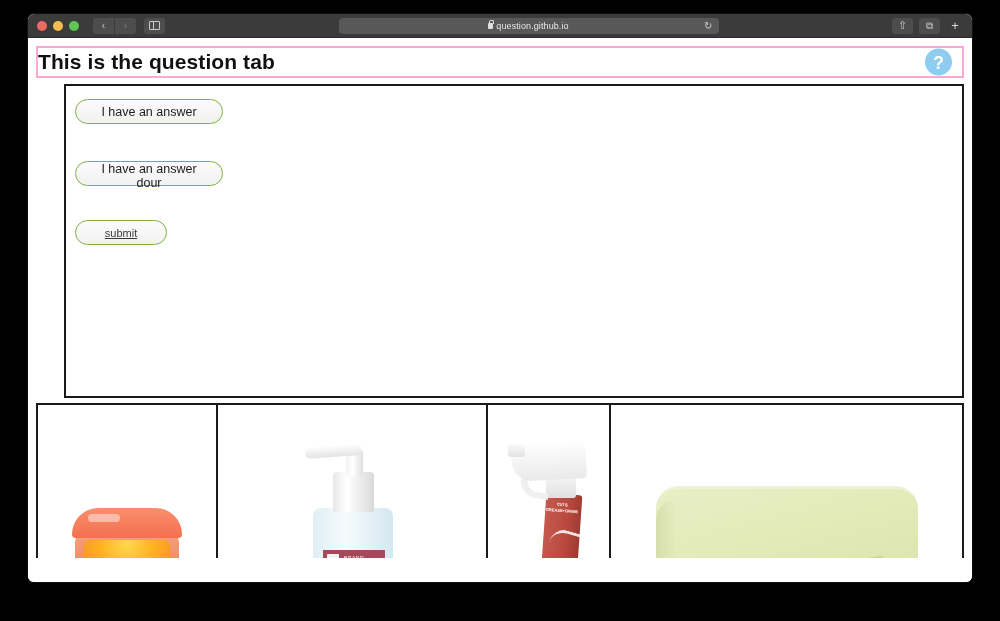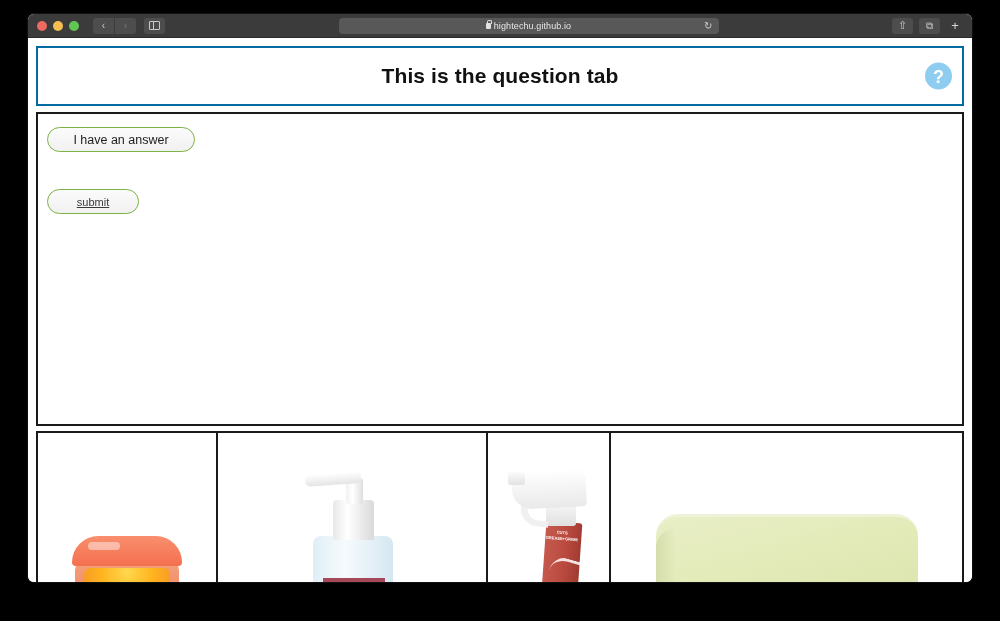--- a/index.html
+++ b/index.html
@@ -111,25 +111,24 @@
   .page {
     position: relative;
     background: #ffffff;
     height: 544px;
     padding: 8px 8px 0 8px;
   }
 
   
   .title-panel {
     position: relative;
-    border: 2px solid #0369a1;
-    height: 60px;
+    border: 2px solid #f9a8d4;
+    height: 32px;
     display: flex;
     align-items: center;
-    justify-content: center;
     background: #ffffff;
   }
   .page-title {
     font-size: 21px;
     font-weight: bold;
     color: #111111;
     letter-spacing: 0.1px;
   }
   .help-icon {
     position: absolute;
@@ -145,20 +144,21 @@
     cursor: pointer;
   }
 
   
   .answers-panel {
     margin-top: 6px;
     border: 2px solid #1a1a1a;
     height: 314px;
     background: #ffffff;
     padding: 13px 0 0 9px;
+    margin-left: 28px;
   }
   .answer-btn {
     display: block;
     border: 1.5px solid #7cb342;
     background: linear-gradient(#fbfbfb, #f1f1f1);
     border-radius: 20px;
     height: 25px;
     padding: 0 14px;
     font-family: "Liberation Sans", sans-serif;
     font-size: 12.5px;
@@ -397,21 +397,21 @@
       </div>
     </div>
 
     <div class="tb-btn sidebar-btn">
       <span class="sidebar-glyph"></span>
     </div>
 
     <div class="urlbar-wrap">
       <div class="urlbar">
         <span class="lock-glyph"></span>
-        <span class="url-text">hightechu.github.io</span>
+        <span class="url-text">question.github.io</span>
         <span class="reload-glyph">↻</span>
       </div>
     </div>
 
     <div class="right-group">
       <div class="tb-btn">
         <span class="share-glyph">⇧</span>
       </div>
       <div class="tb-btn">
         <span>⧉</span>
@@ -424,20 +424,21 @@
 
   <div class="page">
 
     <div class="title-panel">
       <div class="page-title">This is the question tab</div>
       <div class="help-icon">?</div>
     </div>
 
     <div class="answers-panel">
       <button class="answer-btn a1">I have an answer</button>
+      <button class="answer-btn a4">I have an answer dour</button>
       <button class="submit-btn">submit</button>
     </div>
 
     <div class="products-panel">
 
       <div class="product-cell cell-1">
         <div class="tub">
           <div class="tub-body"></div>
           <div class="tub-label"></div>
 

